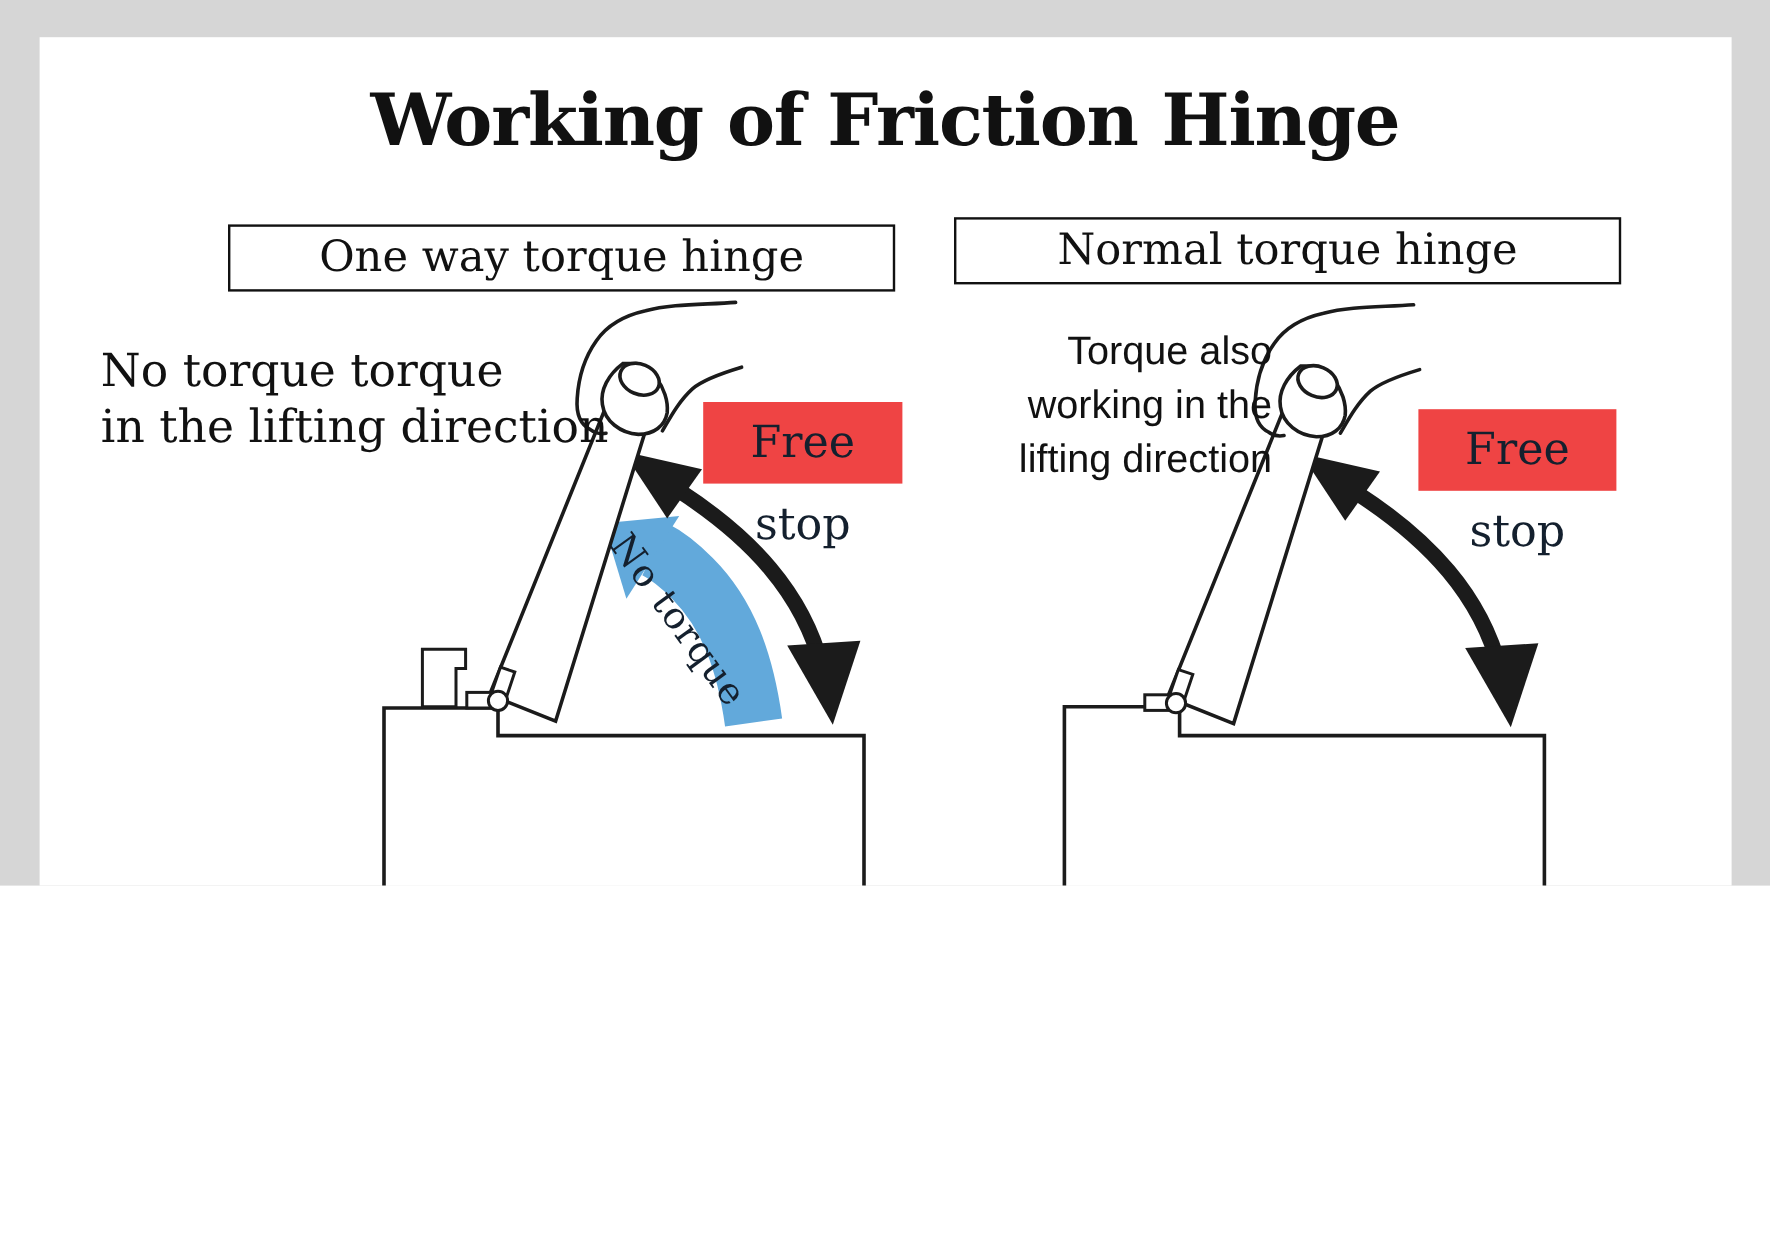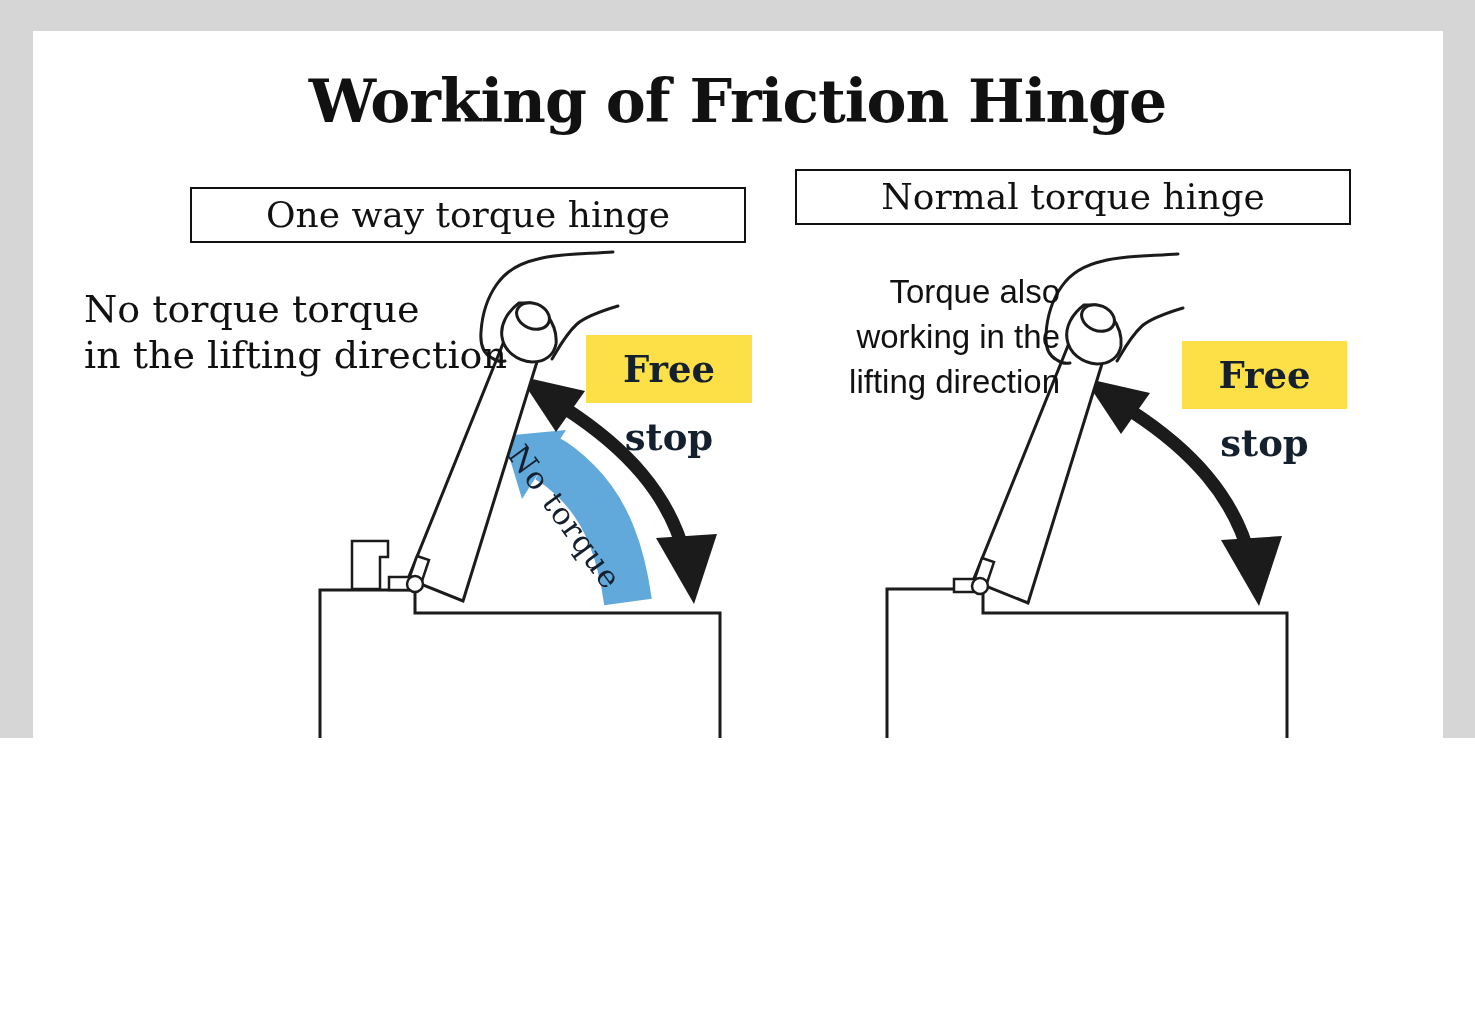--- a/index.html
+++ b/index.html
@@ -6,27 +6,27 @@
   body{width:1475px;height:1034px;font-family:"DejaVu Serif","Liberation Serif",serif;}
   .stage{position:relative;width:1475px;height:738px;background:#d6d6d6;overflow:hidden;}
   .card{position:absolute;left:33px;top:31px;width:1410px;height:971px;background:#ffffff;}
   .art{position:absolute;left:0;top:0;width:1475px;height:1034px;}
   .overlay{position:absolute;color:#111;}
   .title{left:0;top:66px;width:1475px;text-align:center;font-weight:bold;
          font-size:60px;letter-spacing:-1px;color:#111;}
   .hdr{box-sizing:border-box;border:2.5px solid #111;background:#fff;height:56px;
        width:556px;text-align:center;font-size:36px;line-height:52px;color:#111;}
   .hdr-left{left:190px;top:187px;}
-  .hdr-right{left:795px;top:169px;}
+  .hdr-right{left:795px;top:181px;}
   .cap{white-space:pre-line;color:#111;}
   .cap-left{left:84px;top:286px;font-size:38px;line-height:1.22;}
   .cap-right{left:780px;top:270px;width:280px;text-align:right;
              font-family:"Liberation Sans","DejaVu Sans",sans-serif;
              font-size:33px;line-height:1.36;}
-  .freestop{background:#fde047;color:#14202e;text-align:center;font-size:37px;font-weight:bold;}
+  .freestop{background:#ef4444;color:#14202e;text-align:center;font-size:37px;}
   .fs-left{left:586px;top:335px;width:166px;height:68px;line-height:68px;}
   .fs-right{left:1182px;top:341px;width:165px;height:68px;line-height:68px;}
   .no-torque{left:530px;top:438px;font-size:31px;color:#14202e;letter-spacing:1px;
              transform:rotate(54deg);transform-origin:left top;}
 </style>
 </head>
 <body>
 
 <div class="stage">
   <div class="card"></div>

